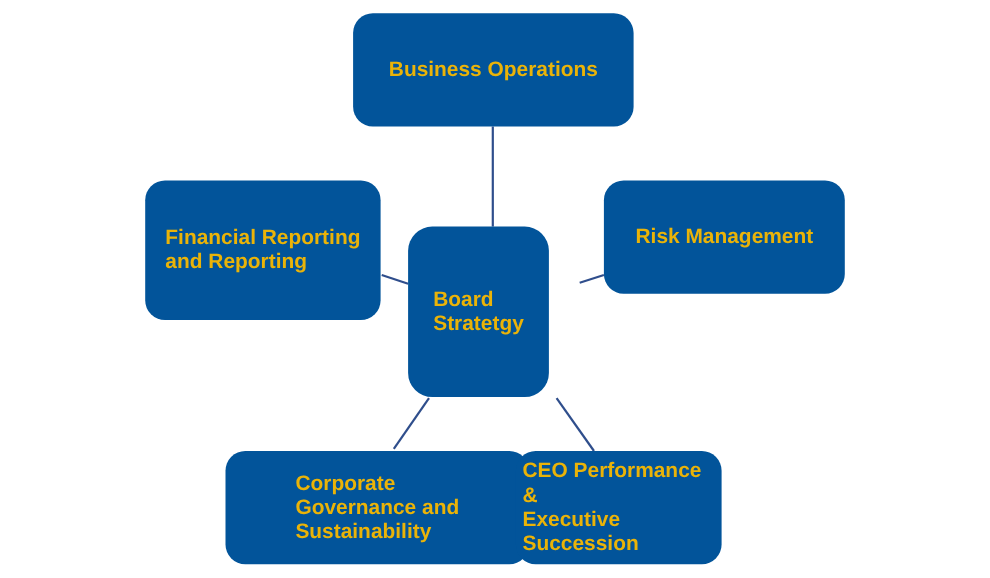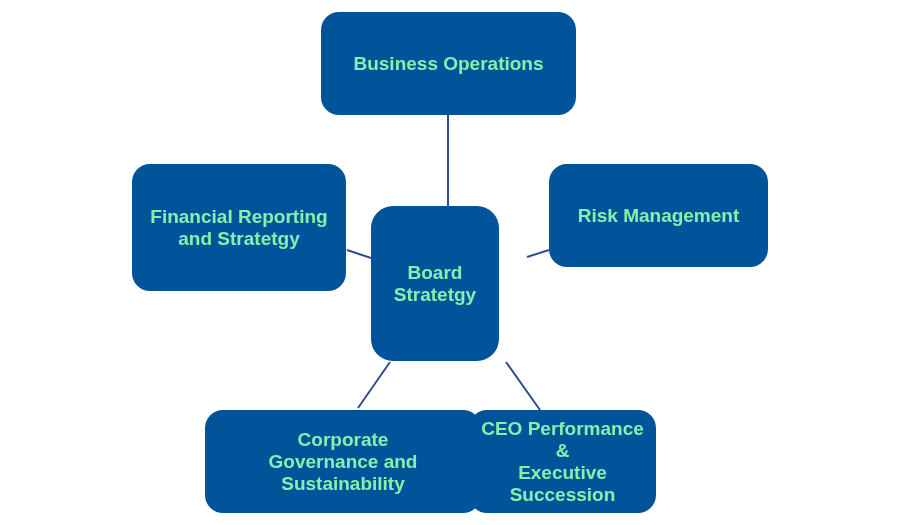--- a/index.html
+++ b/index.html
@@ -1,21 +1,21 @@
 <!DOCTYPE html>
 <html><head>
   <meta charset="utf-8">
   <style>
     html, body { margin: 0; padding: 0; background: #ffffff; }
     body { width: 900px; height: 525px; position: relative; overflow: hidden;
            font-family: "Liberation Sans", "DejaVu Sans", sans-serif; }
     svg.connectors { position: absolute; left: 0; top: 0; width: 900px; height: 525px; }
-    .node { position: absolute; box-sizing: border-box; background: #02549a; color: #86efac;
+    .node { position: absolute; box-sizing: border-box; background: #02549a; color: #eab308;
             border-radius: 18px; display: flex; align-items: center; justify-content: center;
-            text-align: center; font-weight: bold; font-size: 19px; line-height: 22px;
+            font-weight: bold; font-size: 19px; line-height: 22px;
             padding: 2px 6px; }
     .node span { display: block; }
   </style>
 </head>
 <body>
 
 <svg class="connectors" viewBox="0 0 900 525">
   <line x1="448" y1="115" x2="448" y2="206" stroke="#2f4e8c" stroke-width="2"></line>
   <line x1="527" y1="257" x2="549" y2="250" stroke="#2f4e8c" stroke-width="2"></line>
   <line x1="506" y1="362" x2="540" y2="410" stroke="#2f4e8c" stroke-width="2"></line>
@@ -25,21 +25,21 @@
 
 <div class="node" style="left:321px; top:12px; width:255px; height:103px;">
   <div>
     <span>Business Operations</span>
   </div>
 </div>
 
 <div class="node" style="left:132px; top:164px; width:214px; height:127px;">
   <div>
     <span>Financial Reporting</span>
-    <span>and Stratetgy</span>
+    <span>and Reporting</span>
   </div>
 </div>
 
 <div class="node" style="left:549px; top:164px; width:219px; height:103px;">
   <div>
     <span>Risk Management</span>
   </div>
 </div>
 
 <div class="node" style="left:371px; top:206px; width:128px; height:155px; border-radius:22px;">

